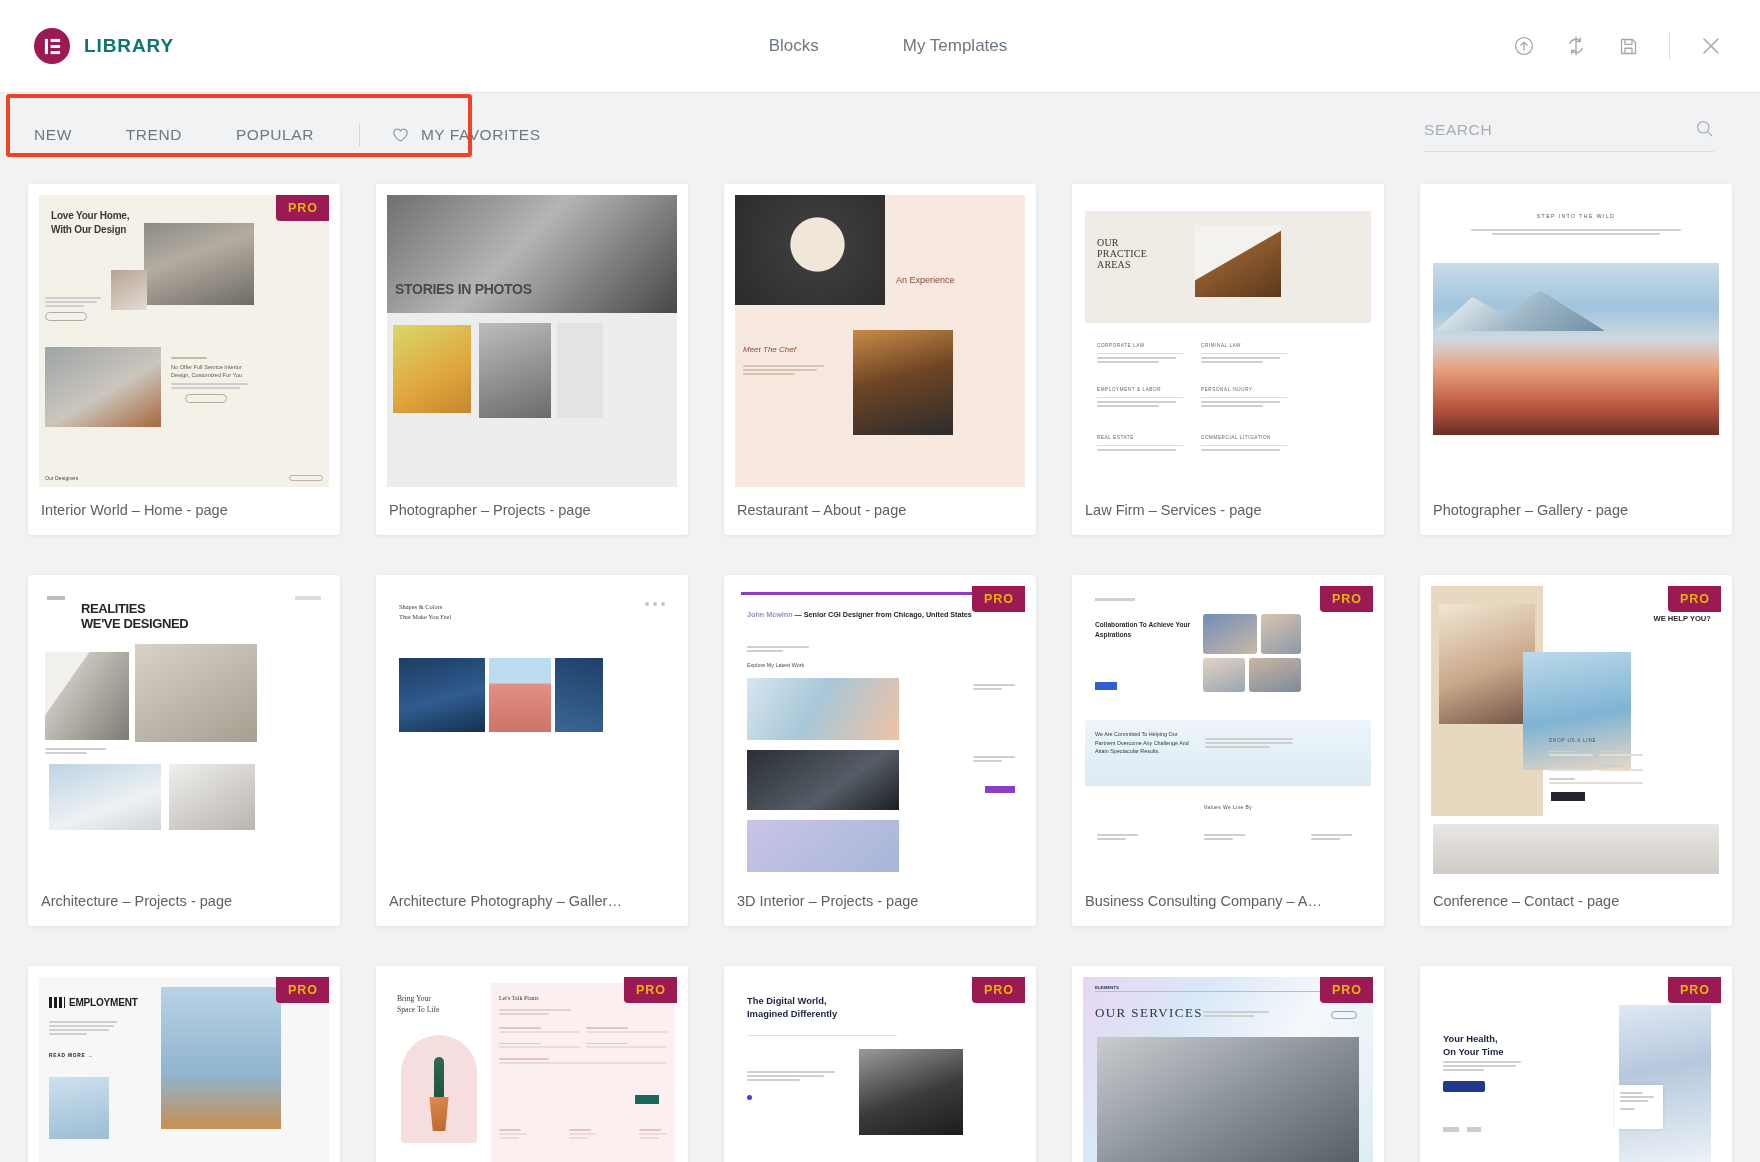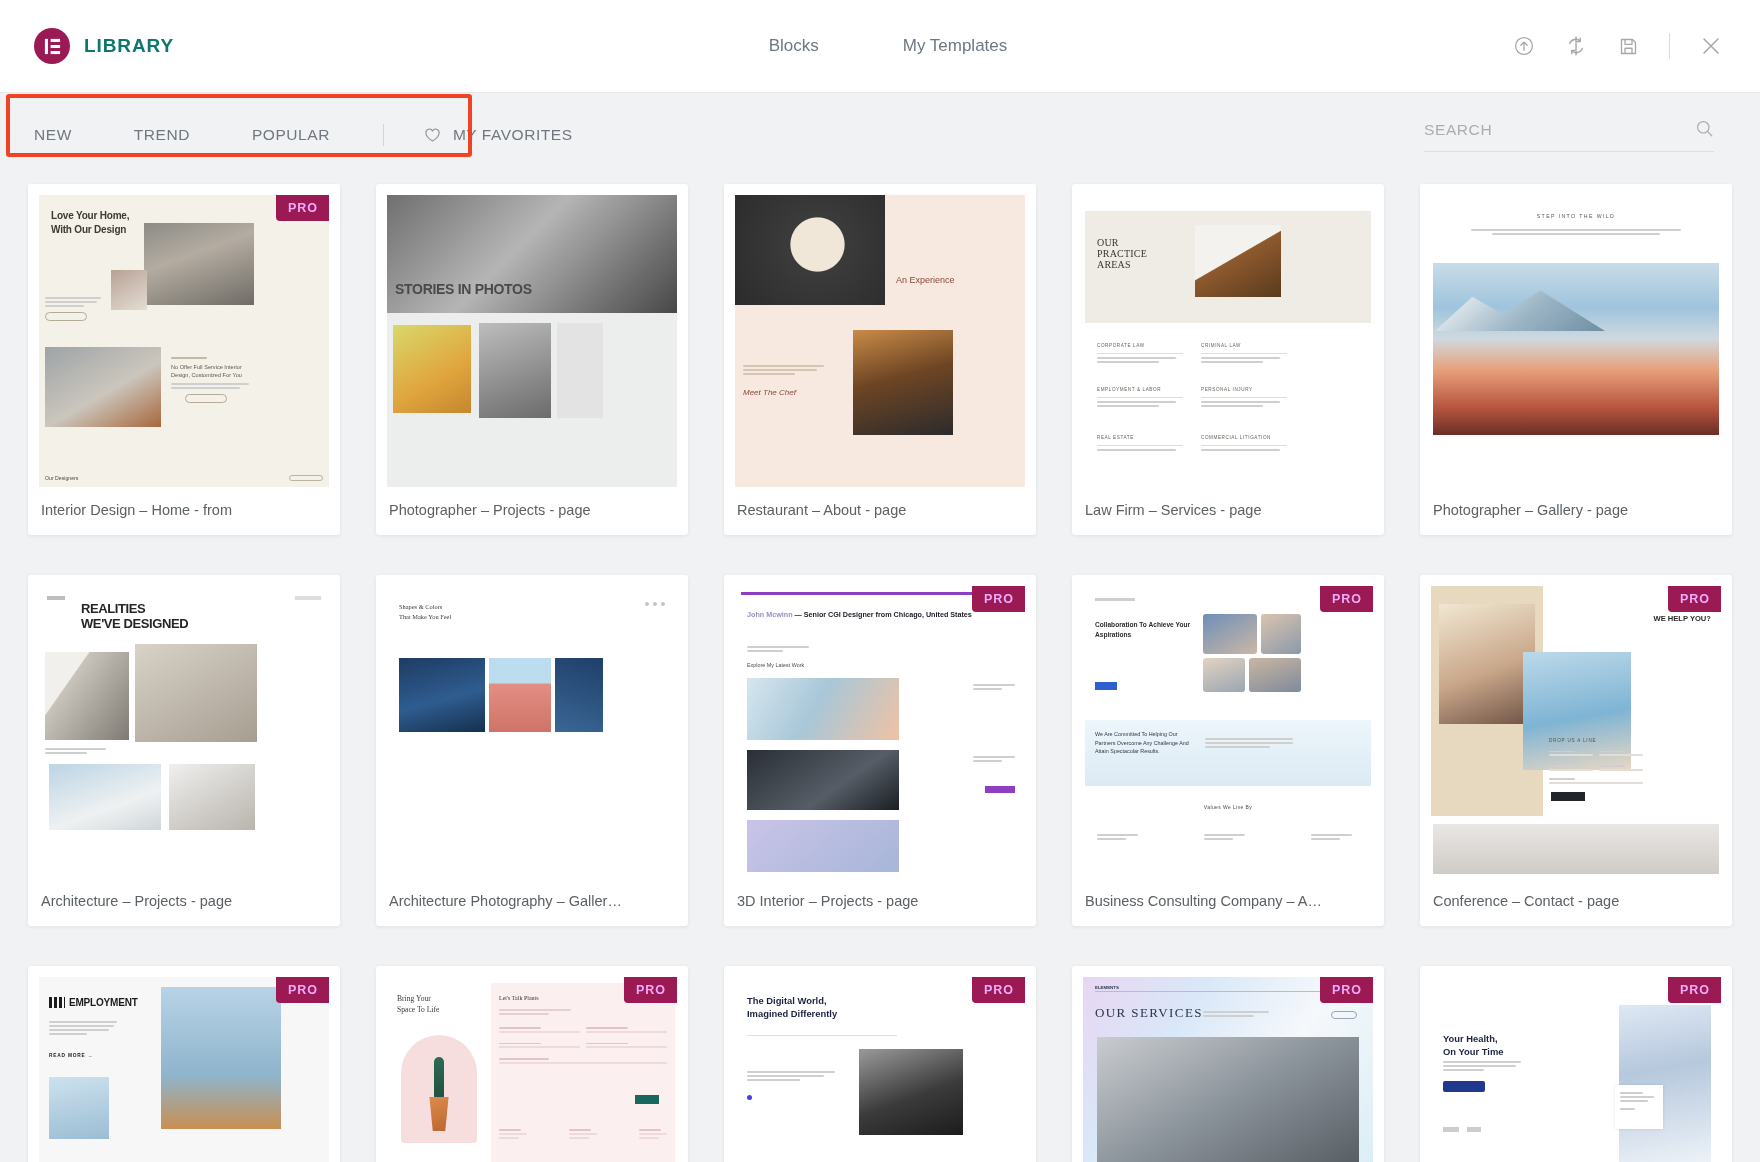--- a/index.html
+++ b/index.html
@@ -142,21 +142,21 @@
     top: -26px;
     width: 466px;
     height: 63px;
     border: 4px solid #f04323;
     border-radius: 3px;
     pointer-events: none;
   }
   .filters {
     display: flex;
     align-items: center;
-    gap: 16px;
+    gap: 8px;
   }
   .filter {
     font-size: 15.5px;
     letter-spacing: 0.55px;
     color: #707780;
     padding: 6px 23px;
     cursor: pointer;
     user-select: none;
     white-space: nowrap;
   }
@@ -227,21 +227,21 @@
   }
   .card-thumb .mini {
     position: absolute;
     inset: 0;
     overflow: hidden;
   }
   .pro-badge {
     position: absolute;
     top: 0; right: 0;
     background: #9b1a53;
-    color: #f0abfc;
+    color: #eab308;
     font-size: 12.5px;
     font-weight: bold;
     letter-spacing: 1px;
     padding: 6px 11px 6px 12px;
     border-radius: 0 0 0 4px;
     z-index: 4;
   }
   .card-title {
     padding: 15px 13px 17px 13px;
     font-size: 14.5px;
@@ -278,21 +278,21 @@
     background: linear-gradient(150deg,#d9d86a,#e0a53d 60%,#c4872f); }
   .m2 .q2 { position:absolute; left: 92px; top: 128px; width: 72px; height: 95px;
     background: linear-gradient(160deg,#bdbdbd,#6b6b6b); }
   .m2 .q3 { position:absolute; left: 170px; top: 128px; width: 46px; height: 95px; background:#e3e3e3; }
 
   
   .m3 { background: #f7e9df; }
   .m3 .food { position:absolute; left:0; top:0; width: 150px; height: 110px;
     background: radial-gradient(circle at 55% 45%, #f1e7d9 0 26%, #3b3b3b 27%, #2b2b2b 100%); }
   .m3 .ttl { position: absolute; left: 161px; top: 80px; font-size: 9px; color:#8c4a3a; }
-  .m3 .mtc { position: absolute; left: 8px; top: 150px; font-size: 8px; color:#8c4a3a; font-style: italic; margin-top: 43px;}
+  .m3 .mtc { position: absolute; left: 8px; top: 150px; font-size: 8px; color:#8c4a3a; font-style: italic;}
   .m3 .chef { position:absolute; left: 118px; top: 135px; width: 100px; height: 105px;
     background: linear-gradient(165deg,#c98b48,#6e4524 45%,#2c2b2c); }
   .m3 .tl { position:absolute; left: 8px; top: 168px; width: 84px; }
 
   
   .m4 { background: #ffffff; }
   .m4 .hero { position:absolute; left: 2px; top: 16px; right: 2px; height: 112px; background:#efebe5; }
   .m4 .gav { position:absolute; left: 112px; top: 30px; width: 86px; height: 72px;
     background: linear-gradient(150deg,#f4f2ef 45%, #8e5a2e 46%, #5a3a1d); }
   .m4 .hd { position:absolute; left: 14px; top: 42px; font-size: 10px; line-height: 1.12; color:#3b362f; letter-spacing:0.2px; font-family:"Liberation Serif", serif;}
@@ -539,21 +539,21 @@
               <div style="font-size:5.6px;color:#5f5a50;line-height:1.45;margin:4px 0;">No Offer Full Service Interior Design, Customized For You</div>
               <div class="bar" style="width:100%"></div>
                 <div class="bar" style="width:88%"></div>
                 <div class="btn" style="margin-left:14px"></div>
               </div>
             <div style="position:absolute;left:6px;bottom:6px;font-size:5.2px;color:#4e4a43;">Our Designers</div>
             <div style="position:absolute;right:6px;bottom:6px;width:34px;height:6px;border:1px solid #bdb3a1;border-radius:4px;"></div>
           </div>
           <span class="pro-badge">PRO</span>
         </div>
-        <div class="card-title">Interior Design – Home - from</div>
+        <div class="card-title">Interior World – Home - page</div>
       </div>
 
       <div class="card">
         <div class="card-thumb">
           <div class="mini m2">
             <div class="top"></div>
             <div class="cap">STORIES IN PHOTOS</div>
             <div class="q1"></div>
               <div class="q2"></div>
               <div class="q3"></div>

